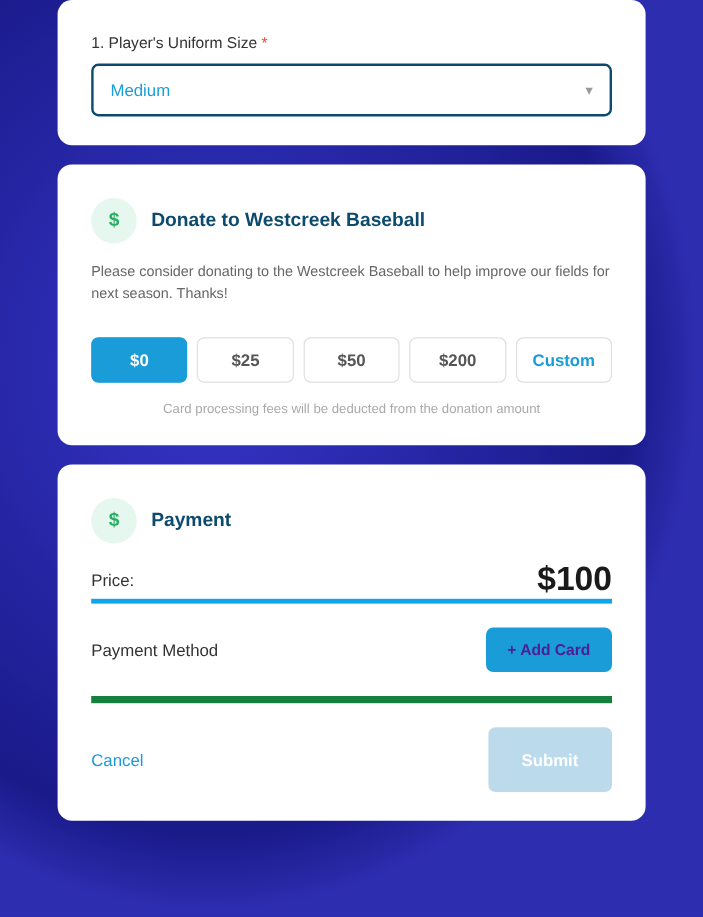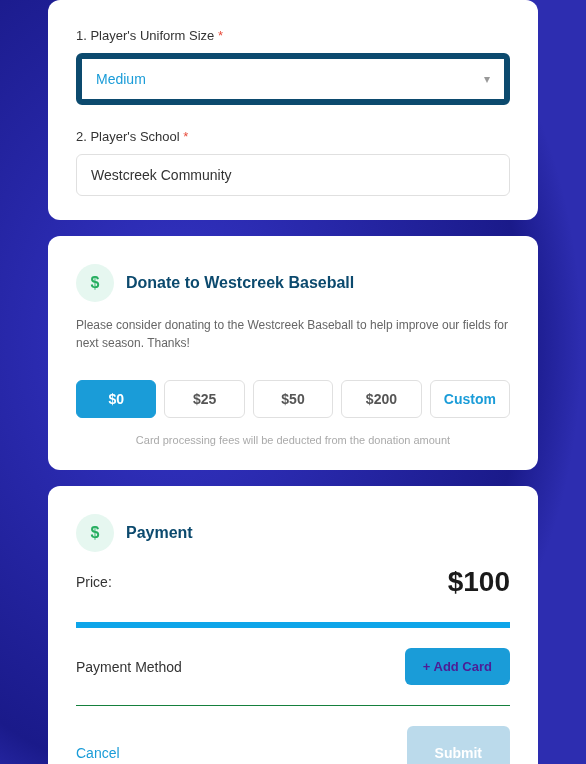--- a/index.html
+++ b/index.html
@@ -26,21 +26,21 @@
       font-weight: 500;
       margin-bottom: 10px;
     }
 
     .section-label span.required {
       color: #e74c3c;
     }
 
     .select-wrapper {
       position: relative;
-      border: 6px solid #0c4a6e;
+      border: 2px solid #0c4a6e;
       border-radius: 6px;
       padding: 12px 14px;
       display: flex;
       align-items: center;
       justify-content: space-between;
       cursor: pointer;
     }
 
     .select-value {
       color: #1a9cd8;
@@ -144,43 +144,43 @@
       font-size: 11px;
       color: #aaa;
       text-align: center;
     }
 
     
     .price-row {
       display: flex;
       justify-content: space-between;
       align-items: center;
-      padding-bottom: 24px;
-      border-bottom: 6px solid #0ea5e9;
+      padding-bottom: 0;
+      border-bottom: 4px solid #0ea5e9;
       margin-bottom: 20px;
     }
 
     .price-label {
       font-size: 14px;
       color: #333;
       font-weight: 500;
     }
 
     .price-value {
       font-size: 28px;
       font-weight: 700;
       color: #1a1a1a;
     }
 
     .payment-method-row {
       display: flex;
       justify-content: space-between;
       align-items: center;
       padding-bottom: 20px;
-      border-bottom: 1px solid #15803d;
+      border-bottom: 6px solid #15803d;
       margin-bottom: 20px;
     }
 
     .payment-method-label {
       font-size: 14px;
       color: #333;
       font-weight: 500;
     }
 
     .add-card-btn {
@@ -228,26 +228,20 @@
   <div class="form-group">
     <div class="section-label">
       <span>1. Player's Uniform Size</span><span class="required"> *</span>
     </div>
     <div class="select-wrapper">
       <span class="select-value">Medium</span>
       <span class="chevron-icon">▾</span>
     </div>
   </div>
 
-  <div class="form-group" style="margin-top: 24px;">
-    <div class="section-label">
-      <span>2. Player's School</span><span class="required"> *</span>
-    </div>
-    <input class="input-field" type="text" value="Westcreek Community" placeholder="Westcreek Community" style="">
-  </div>
 </div>
 
 <div class="card">
   <div class="card-header">
     <div class="circle-icon">
       <span>$</span>
     </div>
     <span class="card-title">Donate to Westcreek Baseball</span>
   </div>
 

